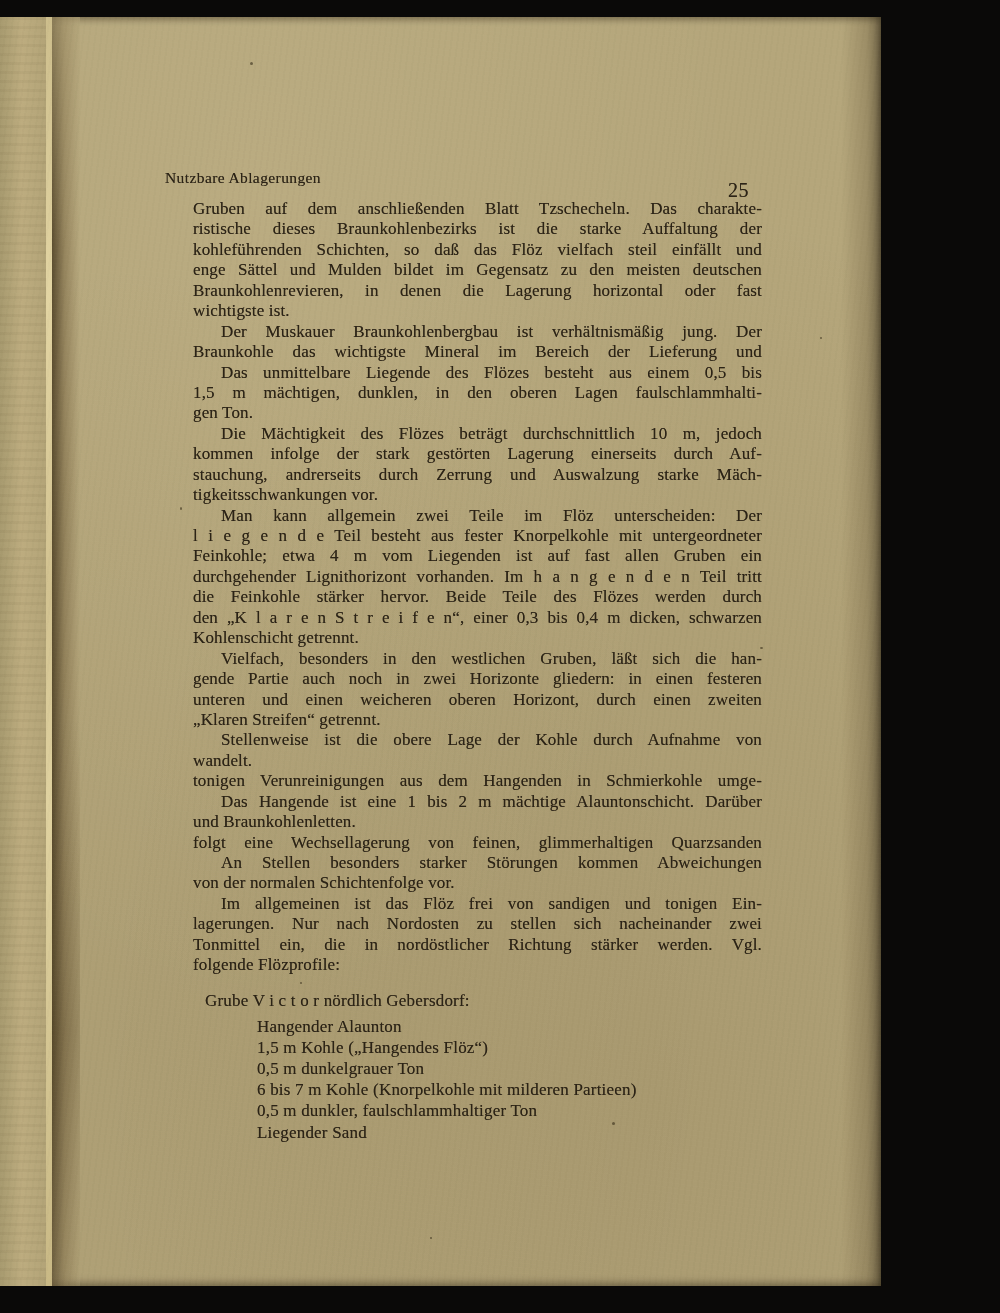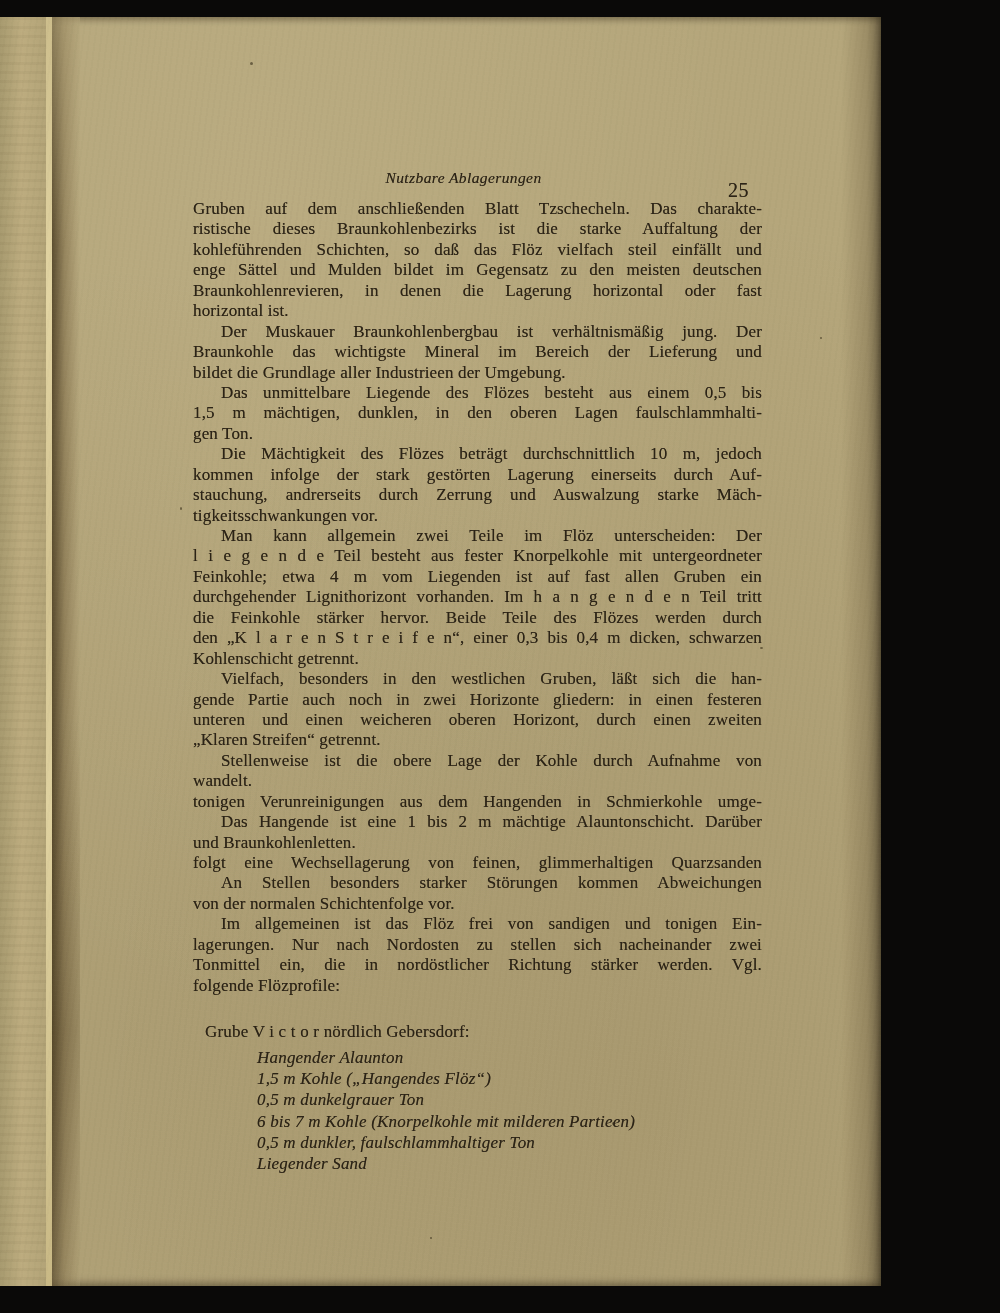--- a/index.html
+++ b/index.html
@@ -48,39 +48,38 @@
   }
   .speck{position:absolute;border-radius:50%;background:rgba(42,32,14,0.55);}
 
   .content{
     position:absolute;left:165px;top:146px;width:597px;
     color:#2b2316;
     text-shadow:0 0 0.5px rgba(43,35,22,0.55);
   }
   .running-header{position:relative;height:36px;}
   .rh-title{
-    display:block;text-align:center;font-size:15.5px;letter-spacing:0.4px;
+    display:block;text-align:left;font-size:15.5px;letter-spacing:0.4px;
     padding-top:6px;
-    font-style:italic;
   }
   .rh-num{
     position:absolute;right:13px;top:16px;font-size:20px;letter-spacing:0.5px;
   }
   .body-text{margin-top:0;margin-left:28px;}
   .line{
     height:20.45px;line-height:20.45px;font-size:17px;letter-spacing:0.15px;
     text-align:justify;text-align-last:justify;white-space:nowrap;
   }
   .line.last{text-align-last:left;white-space:normal;}
   .line.indent{padding-left:28px;}
   .profile-heading{
-    margin-top:25px;padding-left:40px;font-size:17px;height:21px;line-height:21px;
+    margin-top:14px;padding-left:40px;font-size:17px;height:21px;line-height:21px;
     letter-spacing:0.2px;
   }
-  .profile-list{margin-top:5px;padding-left:92px;font-style:italic;}
+  .profile-list{margin-top:5px;padding-left:92px;}
   .profile-item{font-size:17px;height:21.2px;line-height:21.2px;letter-spacing:0.2px;}
 </style>
 </head>
 <body>
 
 <div class="scan-bg"></div>
 
 <div class="page">
   <div class="prev-edge"></div>
   <div class="gutter-highlight"></div>
@@ -103,24 +102,23 @@
       <span class="rh-title">Nutzbare Ablagerungen</span>
       <span class="rh-num">25</span>
     </div>
 
     <div class="body-text">
         <div class="line">Gruben auf dem anschließenden Blatt Tzschecheln. Das charakte-</div>
         <div class="line">ristische dieses Braunkohlenbezirks ist die starke Auffaltung der</div>
         <div class="line">kohleführenden Schichten, so daß das Flöz vielfach steil einfällt und</div>
         <div class="line">enge Sättel und Mulden bildet im Gegensatz zu den meisten deutschen</div>
         <div class="line">Braunkohlenrevieren, in denen die Lagerung horizontal oder fast</div>
-        <div class="line last">horizontal ist.</div>
+        <div class="line last">wichtigste ist.</div>
         <div class="line indent">Der Muskauer Braunkohlenbergbau ist verhältnismäßig jung. Der</div>
         <div class="line">Braunkohle das wichtigste Mineral im Bereich der Lieferung und</div>
-        <div class="line last">bildet die Grundlage aller Industrieen der Umgebung.</div>
         <div class="line indent">Das unmittelbare Liegende des Flözes besteht aus einem 0,5 bis</div>
         <div class="line">1,5 m mächtigen, dunklen, in den oberen Lagen faulschlammhalti-</div>
         <div class="line last">gen Ton.</div>
         <div class="line indent">Die Mächtigkeit des Flözes beträgt durchschnittlich 10 m, jedoch</div>
         <div class="line">kommen infolge der stark gestörten Lagerung einerseits durch Auf-</div>
         <div class="line">stauchung, andrerseits durch Zerrung und Auswalzung starke Mäch-</div>
         <div class="line last">tigkeitsschwankungen vor.</div>
         <div class="line indent">Man kann allgemein zwei Teile im Flöz unterscheiden: Der</div>
         <div class="line">l i e g e n d e Teil besteht aus fester Knorpelkohle mit untergeordneter</div>
         <div class="line">Feinkohle; etwa 4 m vom Liegenden ist auf fast allen Gruben ein</div>

